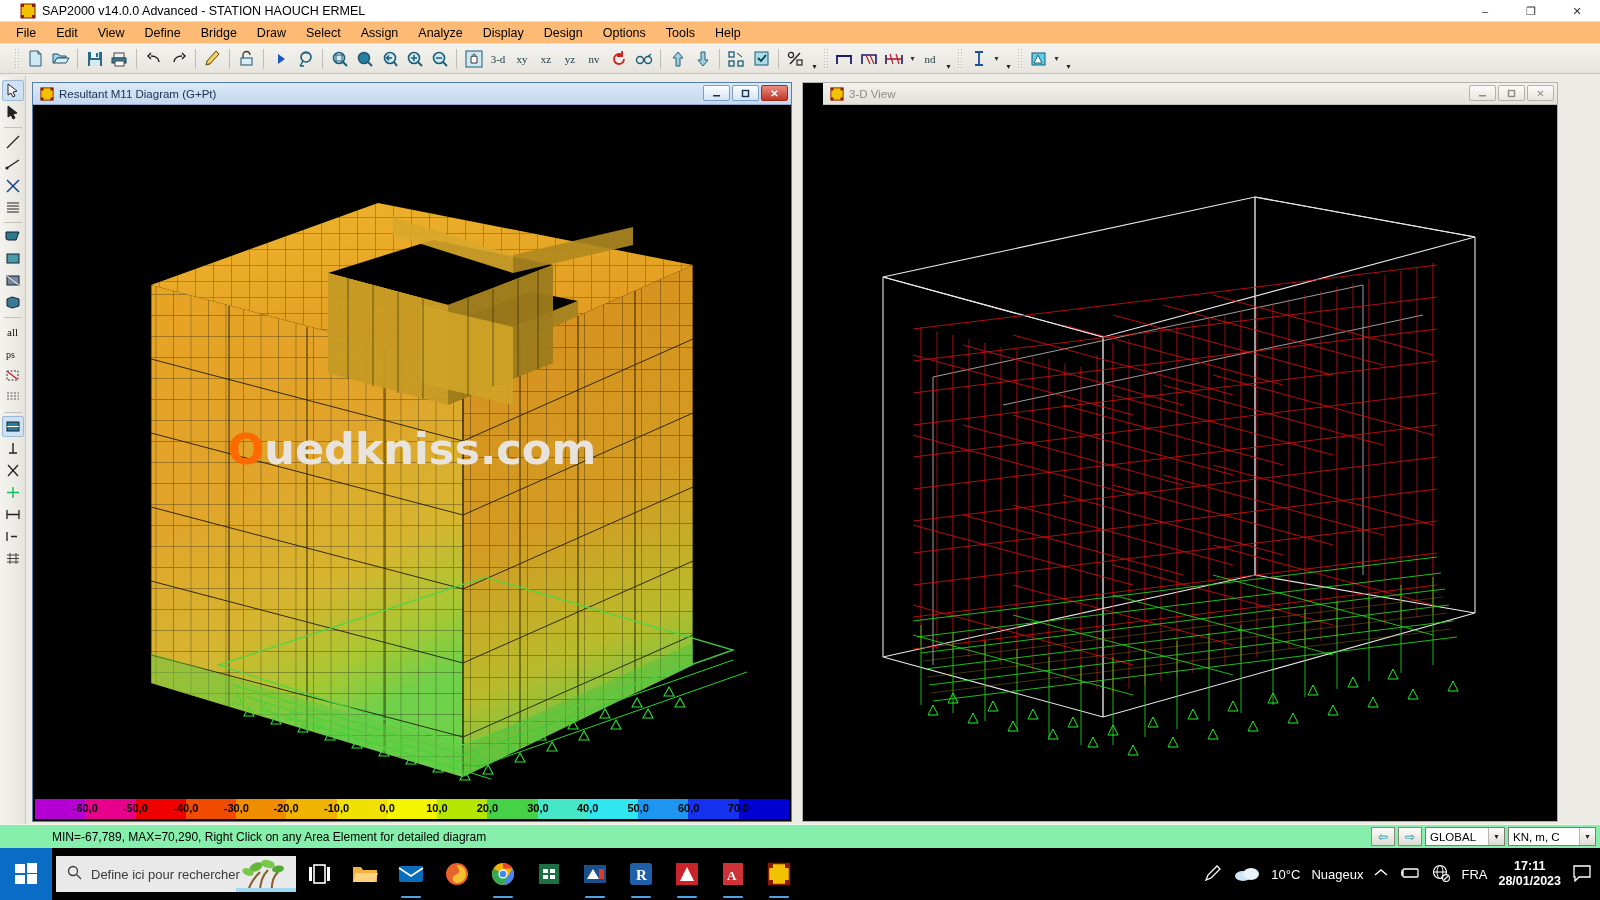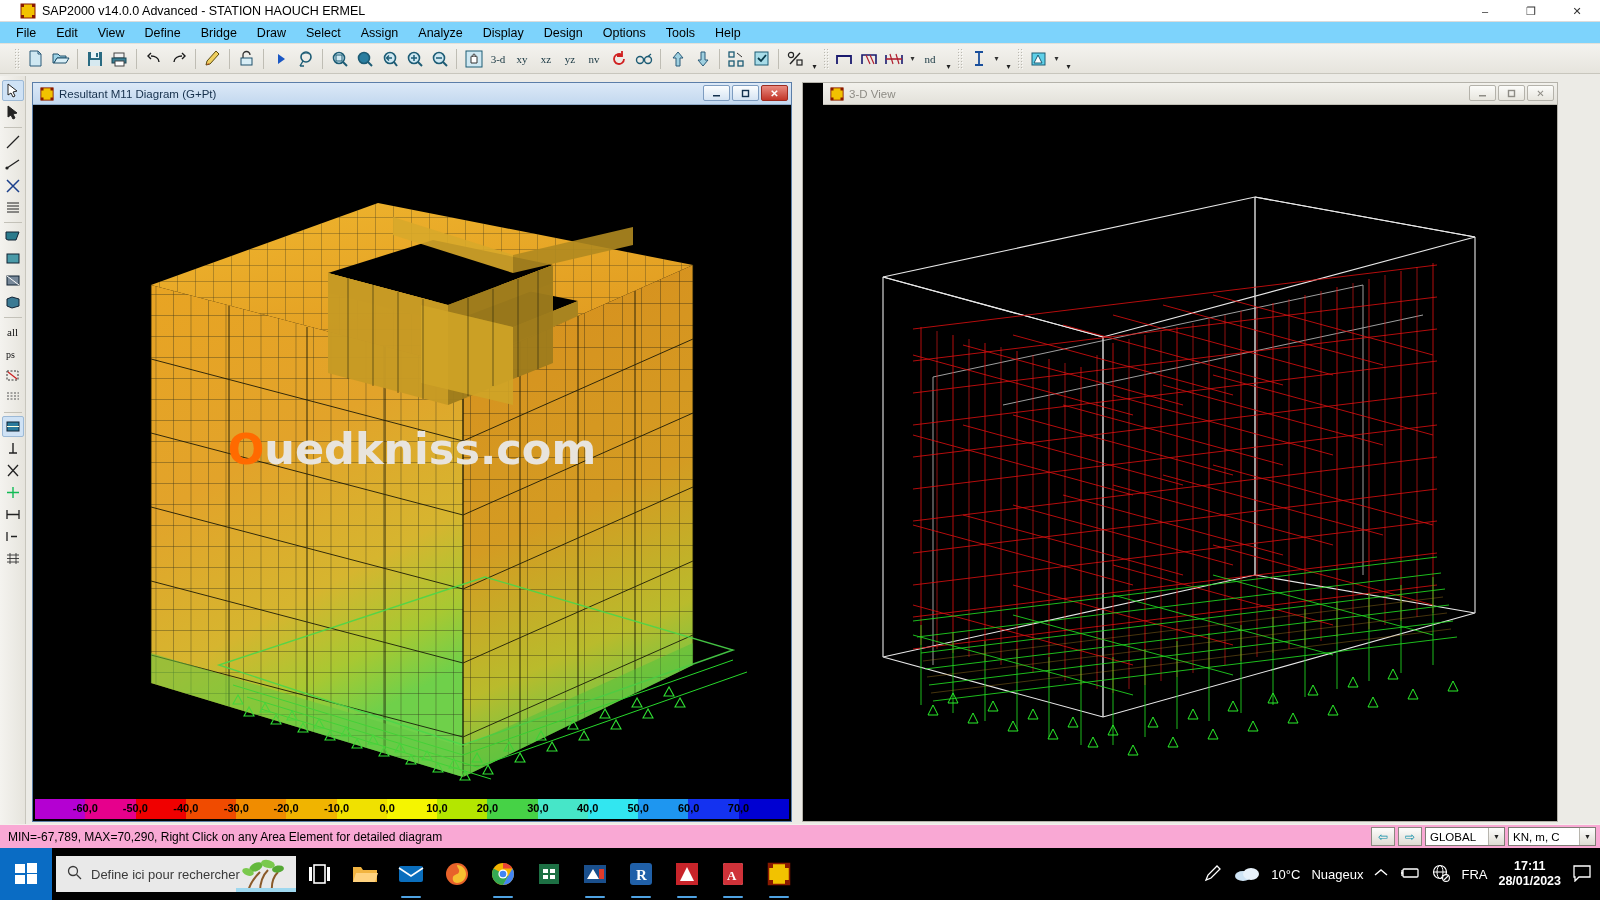--- a/index.html
+++ b/index.html
@@ -22,21 +22,21 @@
   }
   .title-text { font-size: 12.5px; color: #000; white-space: nowrap; }
   .win-buttons { position: absolute; right: 0; top: 0; height: 22px; display: flex; }
   .win-btn {
     width: 46px; height: 22px; display: flex; align-items: center; justify-content: center;
     font-size: 11px; color: #333;
   }
 
   
   .menubar {
-    height: 22px; background: #7dd3fc; display: flex; align-items: center;
+    height: 22px; background: #fdba74; display: flex; align-items: center;
     padding-left: 6px; border-bottom: 1px solid #e3e1da;
   }
   .menu-item {
     padding: 2px 10px; font-size: 12.5px; color: #000; cursor: default; white-space: nowrap;
   }
 
   
   .toolbar {
     height: 30px; background: linear-gradient(#f4f3ef, #e6e4dd);
     display: flex; align-items: center; border-bottom: 1px solid #c8c6bd;
@@ -125,22 +125,22 @@
     position: absolute; left: 50%; top: 48%; transform: translate(-50%,-50%);
     font-size: 43px; font-weight: bold; white-space: nowrap; pointer-events: none;
     font-family: "DejaVu Sans", sans-serif;
   }
   .wm-o { color: #ff6a00; }
   .wm-rest { color: #e8e4dd; }
 
   
   .statusbar {
     position: absolute; left: 0; right: 0; bottom: 52px; height: 24px;
-    background: #f9a8d4; border-top: 1px solid #f3f1ec;
-    display: flex; align-items: center;
+    background: #86efac; border-top: 1px solid #f3f1ec;
+    display: flex; align-items: center; padding-left: 44px;
   }
   .status-text { font-size: 12px; color: #000; padding-left: 8px; white-space: nowrap; }
   .status-right { margin-left: auto; display: flex; align-items: center; padding-right: 4px; gap: 3px; }
   .nav-btn {
     width: 24px; height: 19px; border: 1px solid #8b8880;
     background: linear-gradient(#fdfdfc,#dedbd3);
     display: flex; align-items: center; justify-content: center;
     color: #0a8ca8; font-size: 12px; flex: none;
   }
   .combo {

